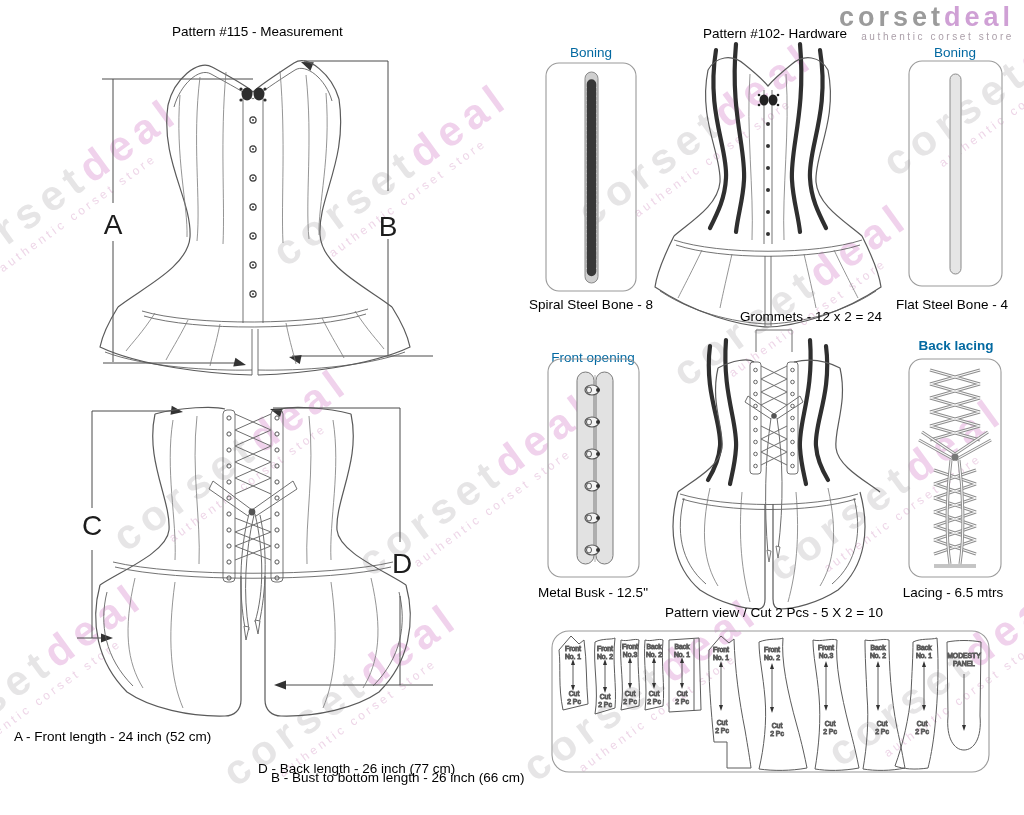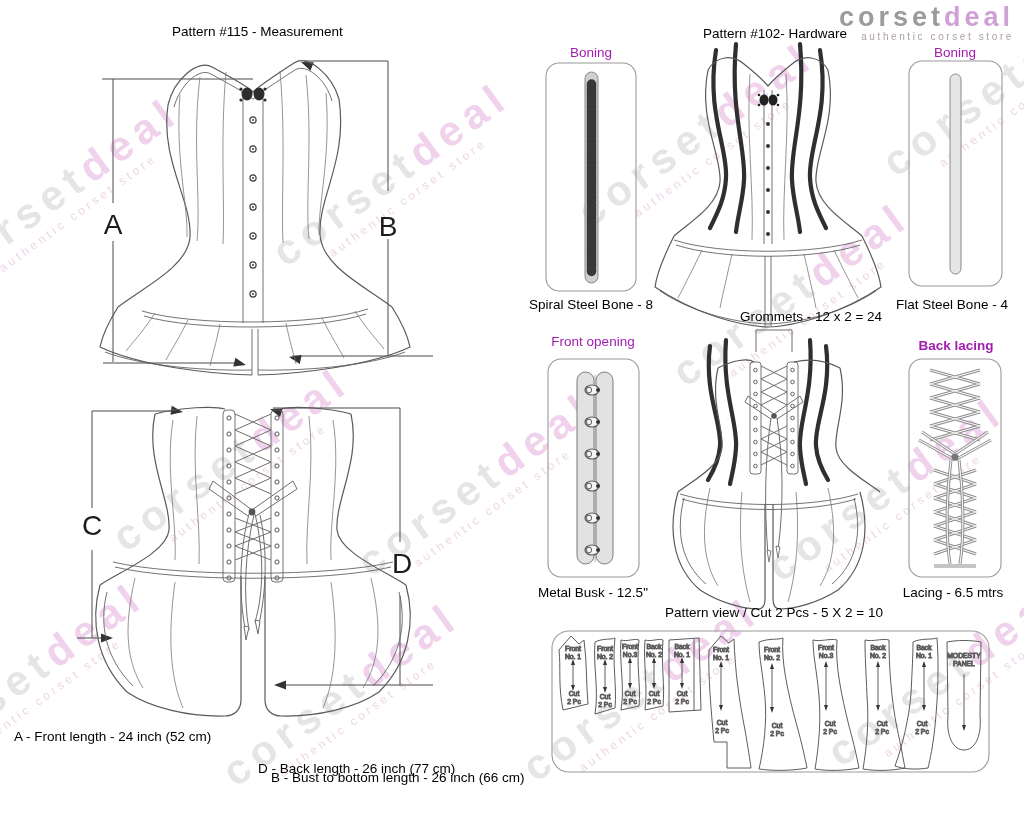--- a/index.html
+++ b/index.html
@@ -10,21 +10,21 @@
   .wm{position:absolute;transform:translate(-50%,-50%) rotate(-36deg);
       text-align:center;white-space:nowrap;line-height:1;pointer-events:none;}
   .wm-brand{font-weight:bold;font-size:42px;letter-spacing:7px;color:#e6e5e6;}
   .wm-brand .wm-pink{color:#f0d2ec;}
   .wm-tag{font-size:12px;letter-spacing:3.5px;color:#eed6e8;margin-top:2px;}
   
   .layer{position:absolute;inset:0;z-index:1;}
   .abs{position:absolute;}
   .cap{position:absolute;font-size:13.5px;color:#000000;white-space:nowrap;}
   .cap.center{transform:translateX(-50%);}
-  .boxlabel{position:absolute;font-size:13.5px;color:#a21caf;white-space:nowrap;transform:translateX(-50%);}
+  .boxlabel{position:absolute;font-size:13.5px;color:#0369a1;white-space:nowrap;transform:translateX(-50%);}
   svg{display:block;overflow:visible;}
   svg text{font-family:"Liberation Sans",sans-serif;}
   .mline{stroke:#4a4a4a;stroke-width:1;fill:none;}
   .mlabel{font-size:28px;fill:#1c1c1c;}
   .outline{stroke:#5a5a5a;stroke-width:1.2;fill:none;}
   .thin{stroke:#5a5a5a;stroke-width:.85;fill:none;}
   .seam{stroke:#7a7a7a;stroke-width:.8;fill:none;}
   .bone{stroke:#2f2f2f;stroke-width:4.2;fill:none;stroke-linecap:round;}
   .lace{stroke:#6e6e6e;stroke-width:1;fill:none;}
   .ribbon{stroke:#8d8d8d;stroke-width:3;fill:none;}
@@ -321,21 +321,21 @@
             <circle cx="118" cy="106" r="2"></circle>
             <circle cx="118" cy="128" r="2"></circle>
           <circle cx="118" cy="150" r="2"></circle>
             <circle cx="118" cy="172" r="2"></circle>
             <circle cx="118" cy="194" r="2"></circle>
         </g>
       </g>
     </svg>
     <div class="cap center" style="left:811px;top:309px;">Grommets - 12 x 2 = 24</div>
 
-    <div class="boxlabel" style="left:593px;top:334px;text-align:center;">Front opening</div>
+    <div class="boxlabel" style="left:593px;top:350px;text-align:center;">Front opening</div>
     <svg class="abs" style="left:547px;top:358px;" width="93" height="220" viewBox="0 0 93 220">
       <rect class="box" x="1" y="1" width="91" height="218" rx="13"></rect>
       <g>
         <rect x="30" y="14" width="17" height="192" rx="8.5" fill="#e2e2e2" stroke="#7a7a7a"></rect>
         <rect x="49" y="14" width="17" height="192" rx="8.5" fill="#e2e2e2" stroke="#7a7a7a"></rect>
         <path d="M48,17 V204" stroke="#9a9a9a" stroke-width=".8" fill="none"></path>
         <g>
           <g transform="translate(0,32)">
               <ellipse cx="45" cy="0" rx="7" ry="5" fill="#f4f4f4" stroke="#555" stroke-width="1.2"></ellipse>
               <ellipse cx="42" cy="0" rx="2.5" ry="3" fill="none" stroke="#555"></ellipse>

